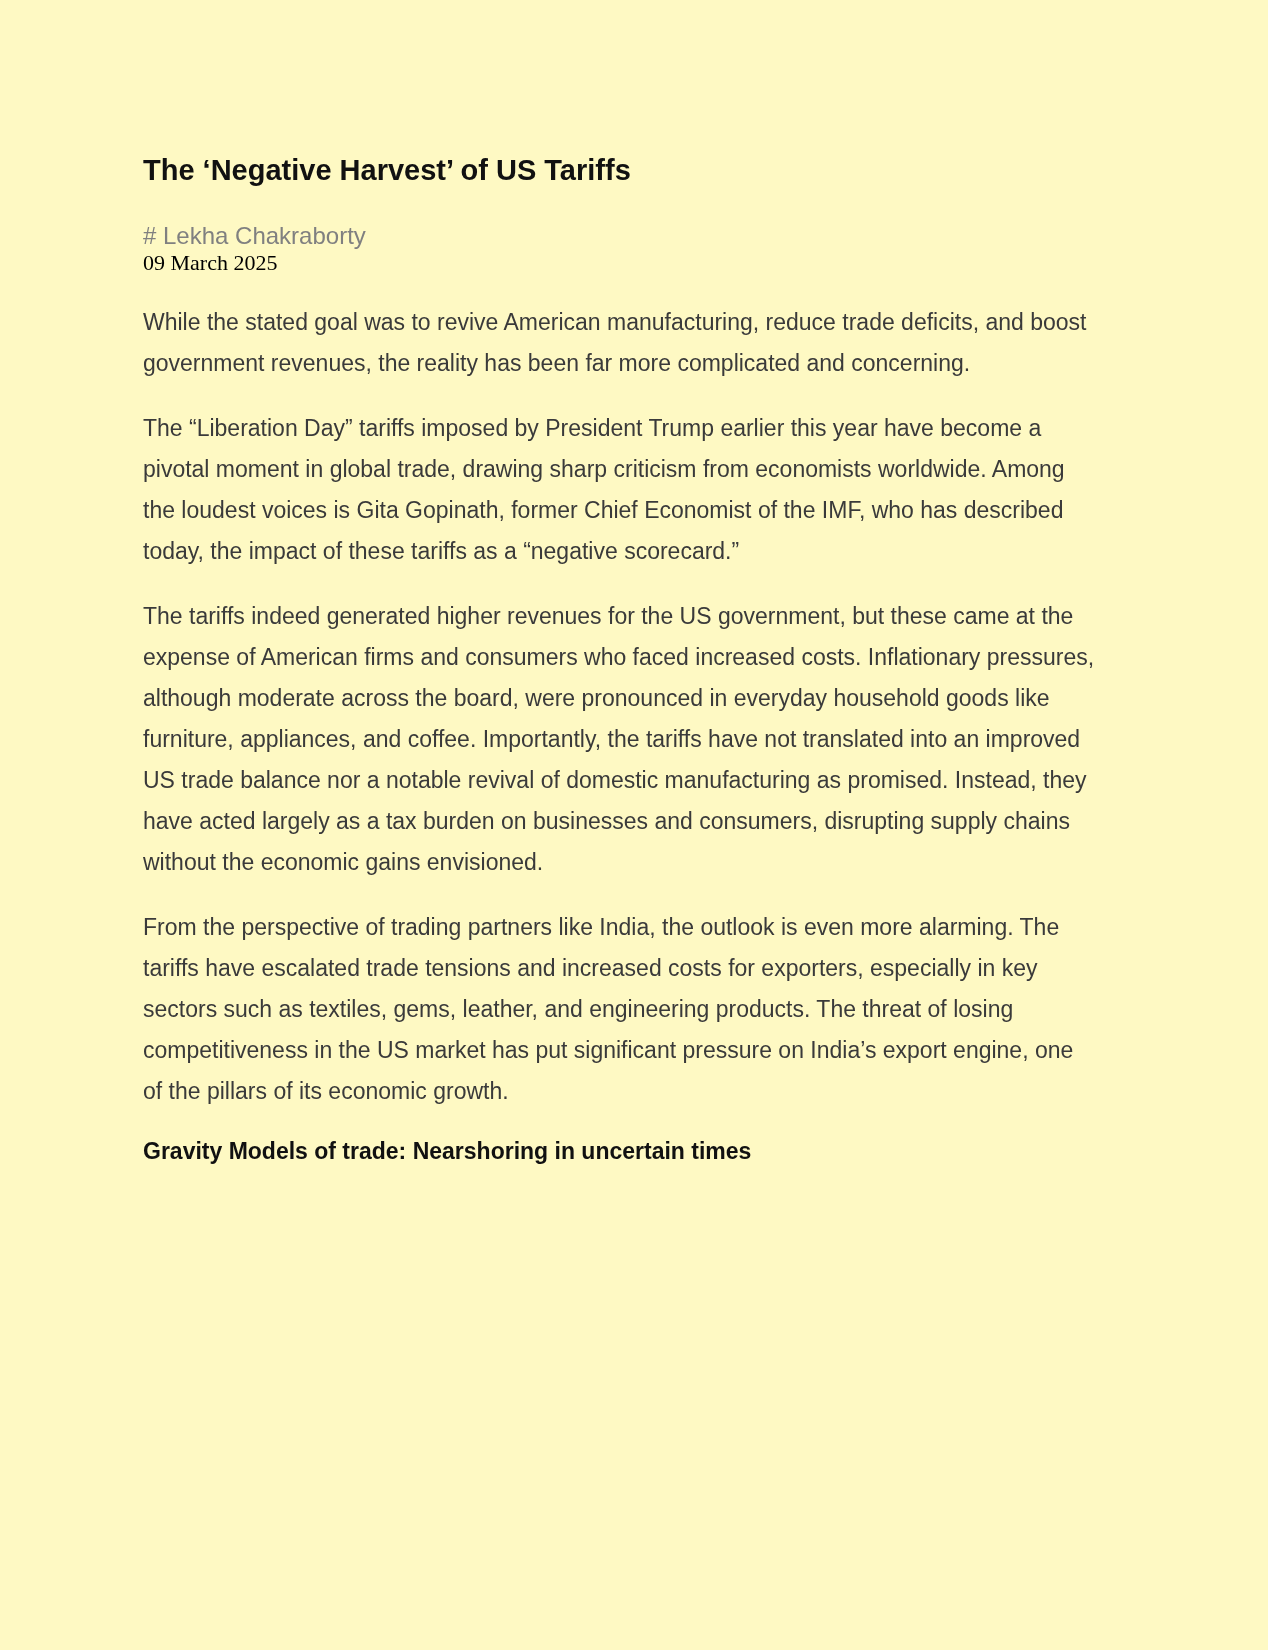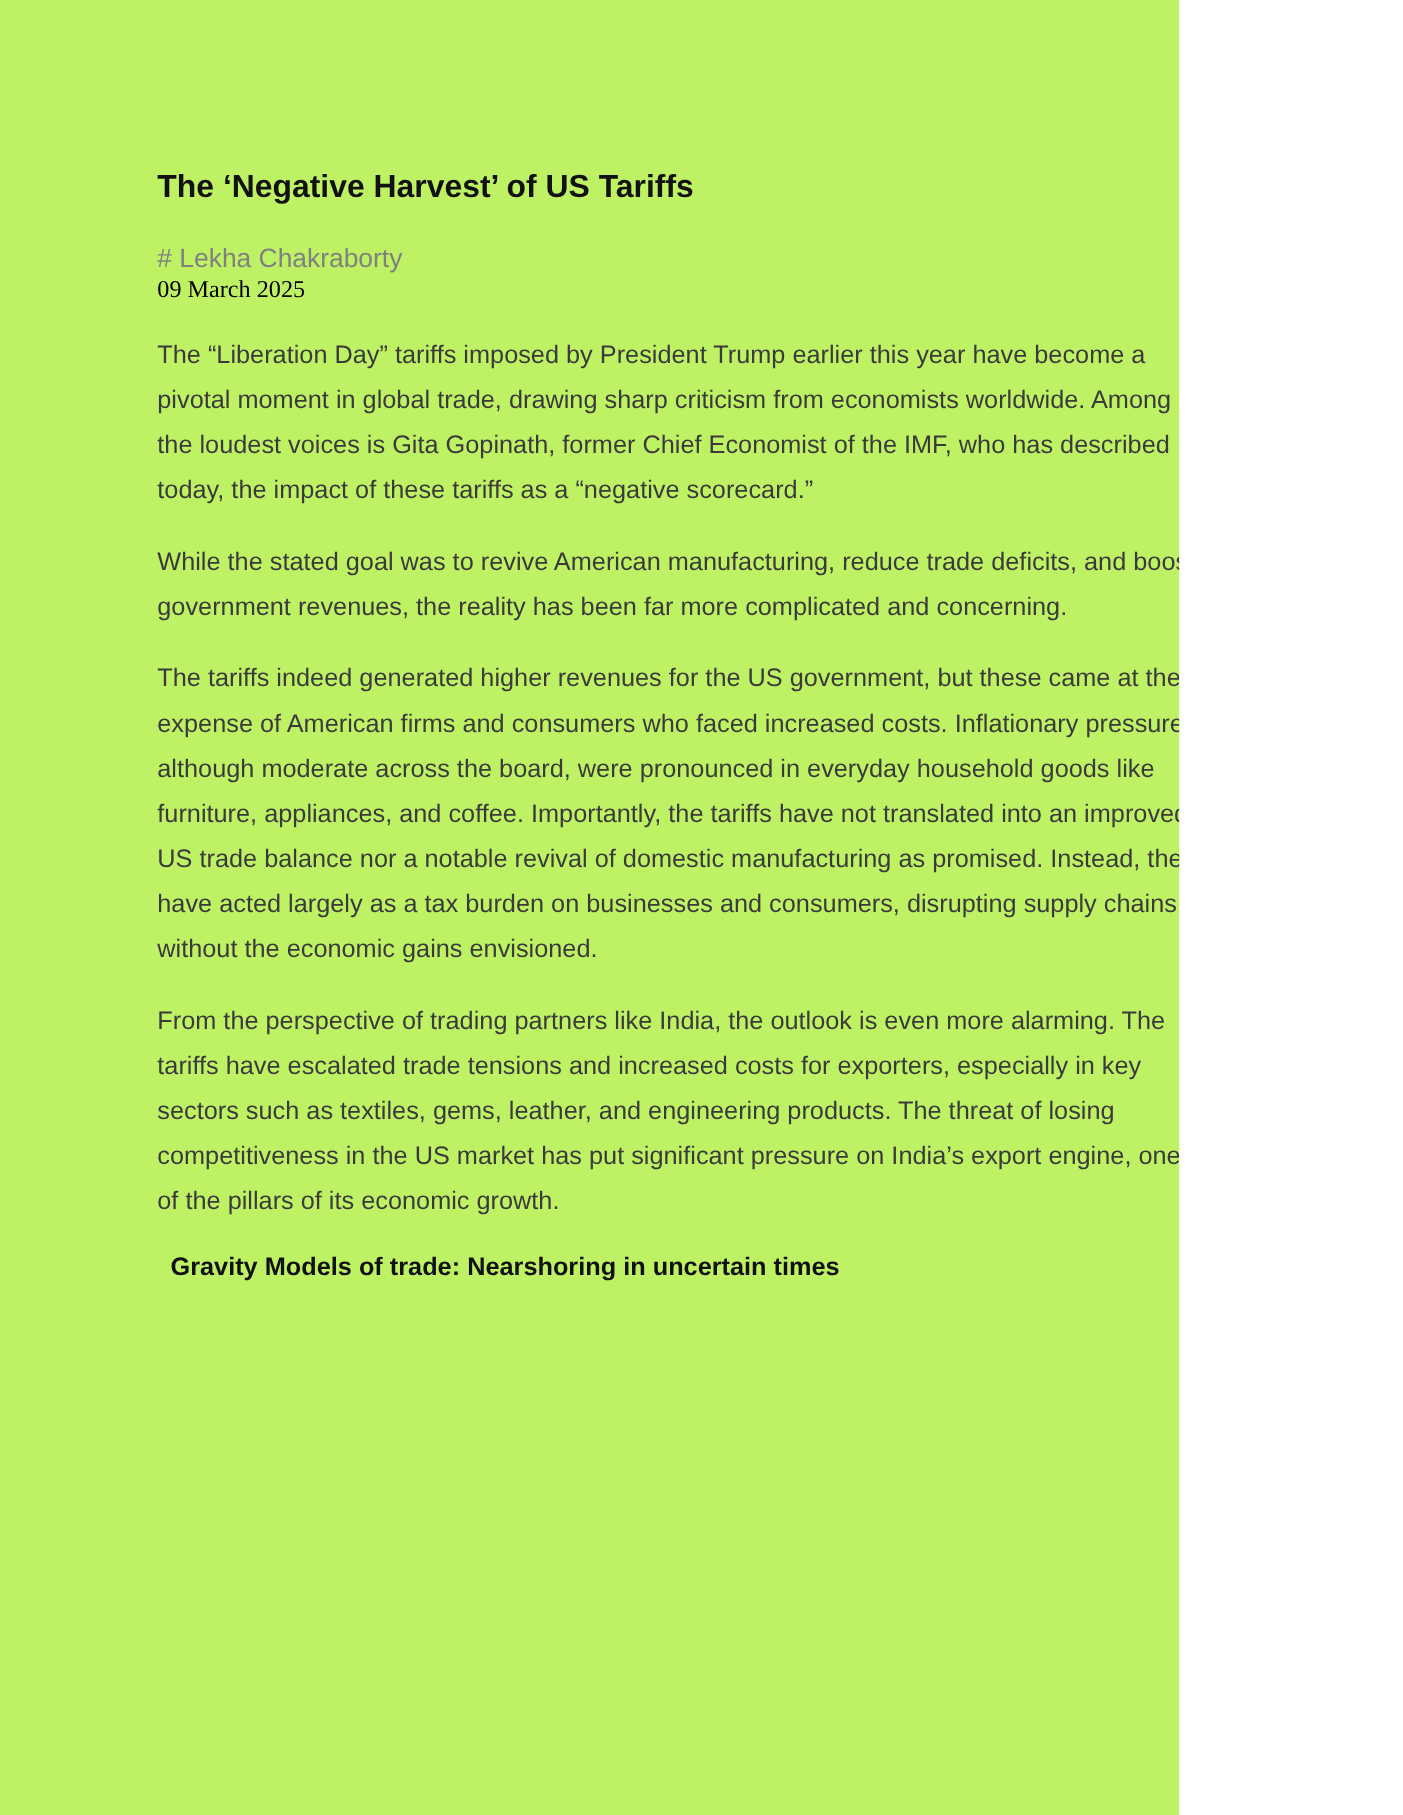--- a/index.html
+++ b/index.html
@@ -1,21 +1,21 @@
 <!DOCTYPE html>
 <html><head>
 <meta charset="utf-8">
 <style>
   * { box-sizing: border-box; }
   html, body { margin: 0; padding: 0; background: #ffffff; }
   .page {
     position: relative;
-    width: 1072px;
+    width: 1268px;
     height: 1650px;
-    background: #bef264;
+    background: #fef9c3;
     overflow: hidden;
     font-family: "Liberation Sans", sans-serif;
   }
   .content {
     position: absolute;
     left: 143px;
     top: 152px;
     width: 952px;
   }
   .article-title {
@@ -41,43 +41,43 @@
     color: #000000;
   }
   .body-para {
     margin: 0 0 24px 0;
     font-family: "Liberation Sans", sans-serif;
     font-size: 23px;
     line-height: 41px;
     color: #3a3a3a;
   }
   .section-heading {
-    margin: 12px;
+    margin: 0;
     font-family: "Liberation Sans", sans-serif;
     font-size: 23px;
     font-weight: bold;
     line-height: 30px;
     color: #111111;
   }
 </style>
 </head>
 <body>
 
 <div class="page">
   <div class="content">
 
     <h1 class="article-title">The ‘Negative Harvest’ of US Tariffs</h1>
 
     <p class="byline"># Lekha Chakraborty</p>
 
     <p class="pub-date">09 March 2025</p>
 
+    <p class="body-para">While the stated goal was to revive American manufacturing, reduce trade deficits, and boost government revenues, the reality has been far more complicated and concerning.</p>
+
     <p class="body-para">The “Liberation Day” tariffs imposed by President Trump earlier this year have become a pivotal moment in global trade, drawing sharp criticism from economists worldwide. Among the loudest voices is Gita Gopinath, former Chief Economist of the IMF, who has described today, the impact of these tariffs as a “negative scorecard.”</p>
-
-    <p class="body-para">While the stated goal was to revive American manufacturing, reduce trade deficits, and boost government revenues, the reality has been far more complicated and concerning.</p>
 
     <p class="body-para">The tariffs indeed generated higher revenues for the US government, but these came at the expense of American firms and consumers who faced increased costs. Inflationary pressures, although moderate across the board, were pronounced in everyday household goods like furniture, appliances, and coffee. Importantly, the tariffs have not translated into an improved US trade balance nor a notable revival of domestic manufacturing as promised. Instead, they have acted largely as a tax burden on businesses and consumers, disrupting supply chains without the economic gains envisioned.</p>
 
     <p class="body-para">From the perspective of trading partners like India, the outlook is even more alarming. The tariffs have escalated trade tensions and increased costs for exporters, especially in key sectors such as textiles, gems, leather, and engineering products. The threat of losing competitiveness in the US market has put significant pressure on India’s export engine, one of the pillars of its economic growth.</p>
 
     <h2 class="section-heading">Gravity Models of trade: Nearshoring in uncertain times</h2>
 
   </div>
 </div>
 

